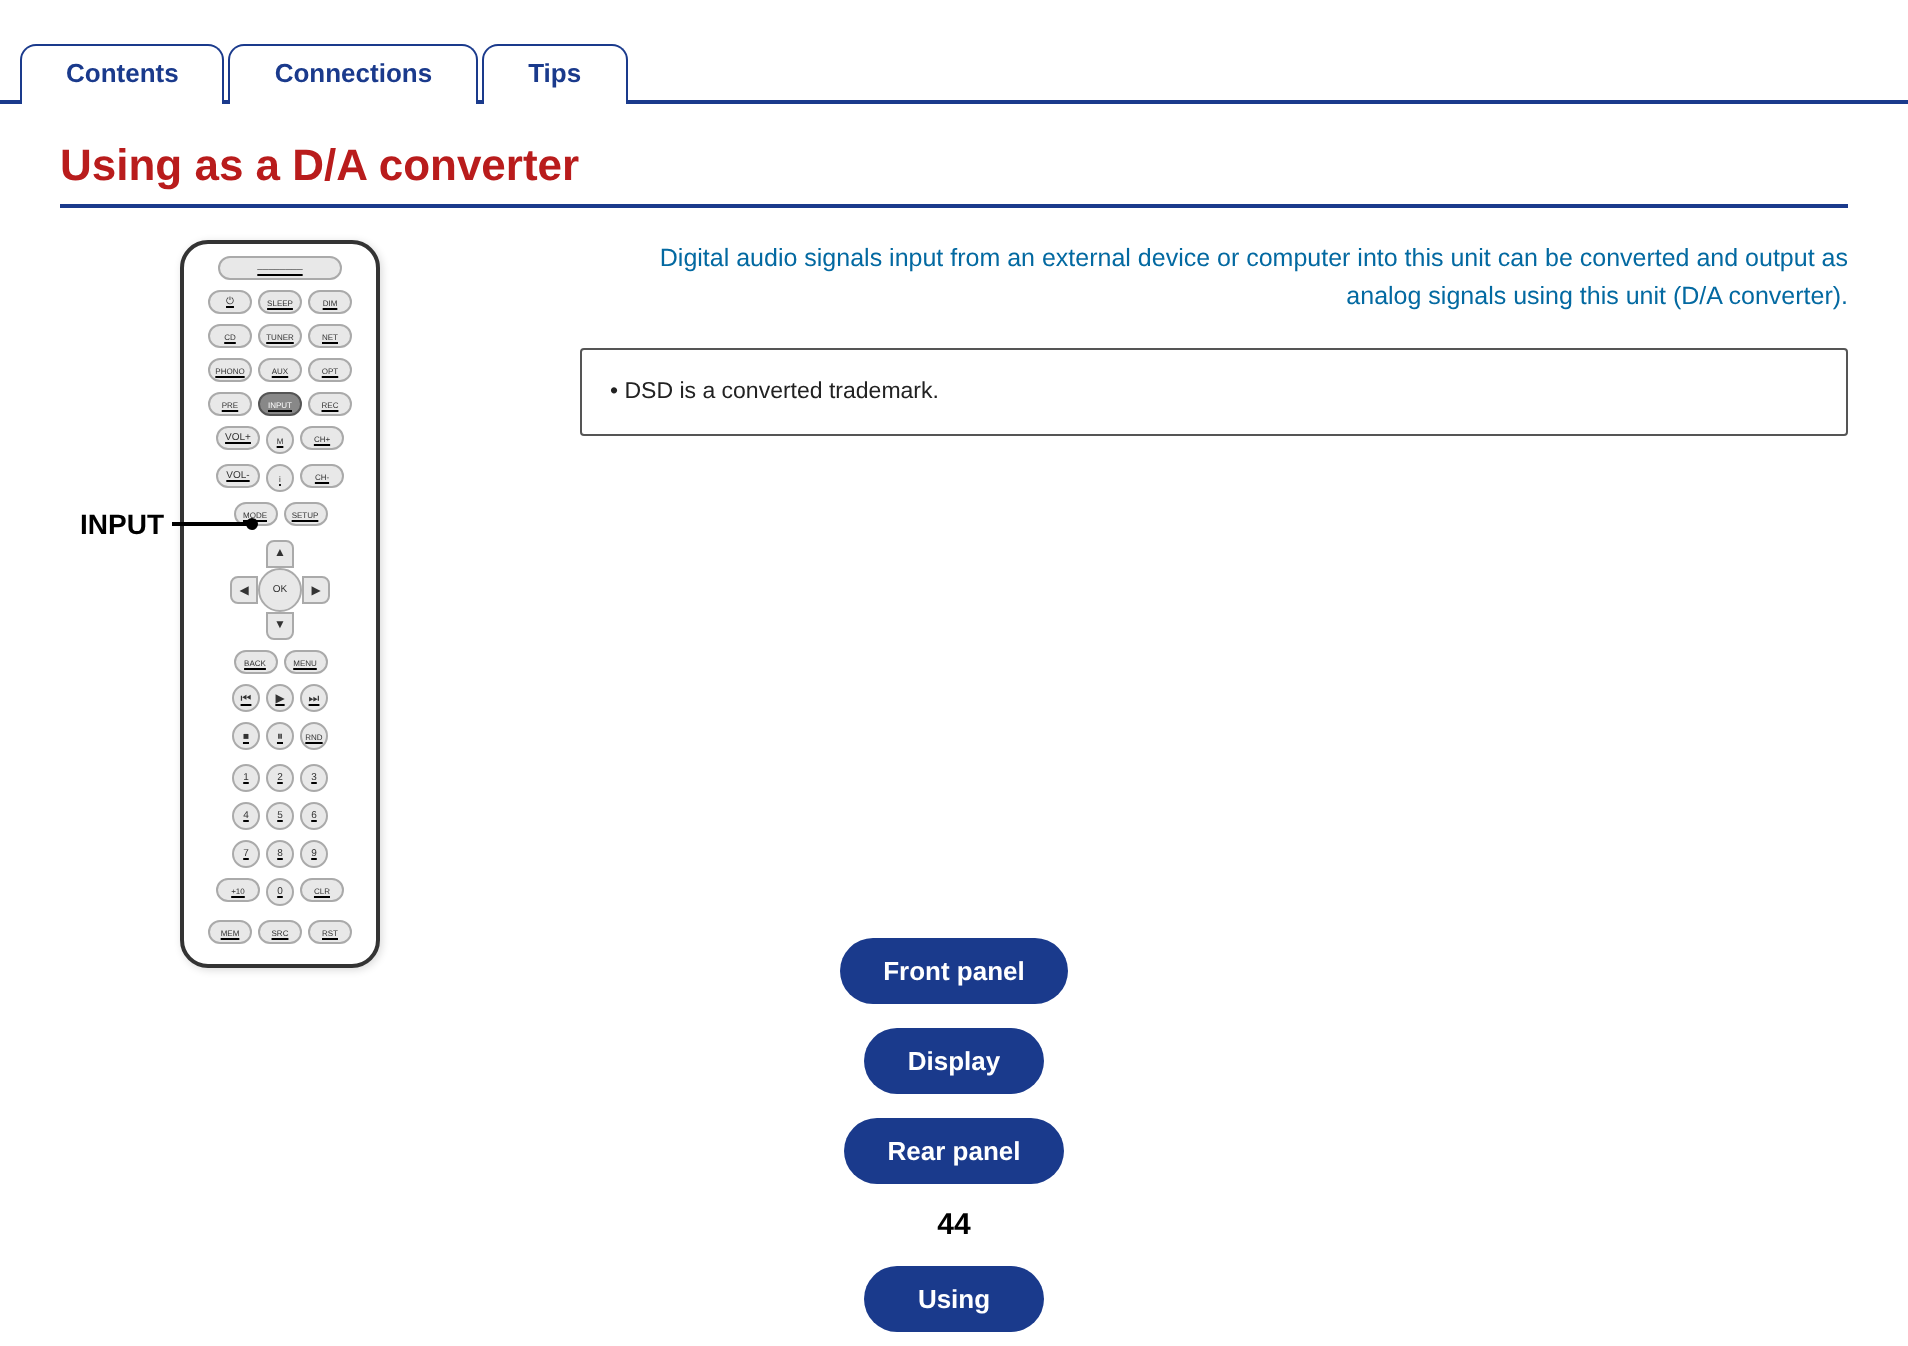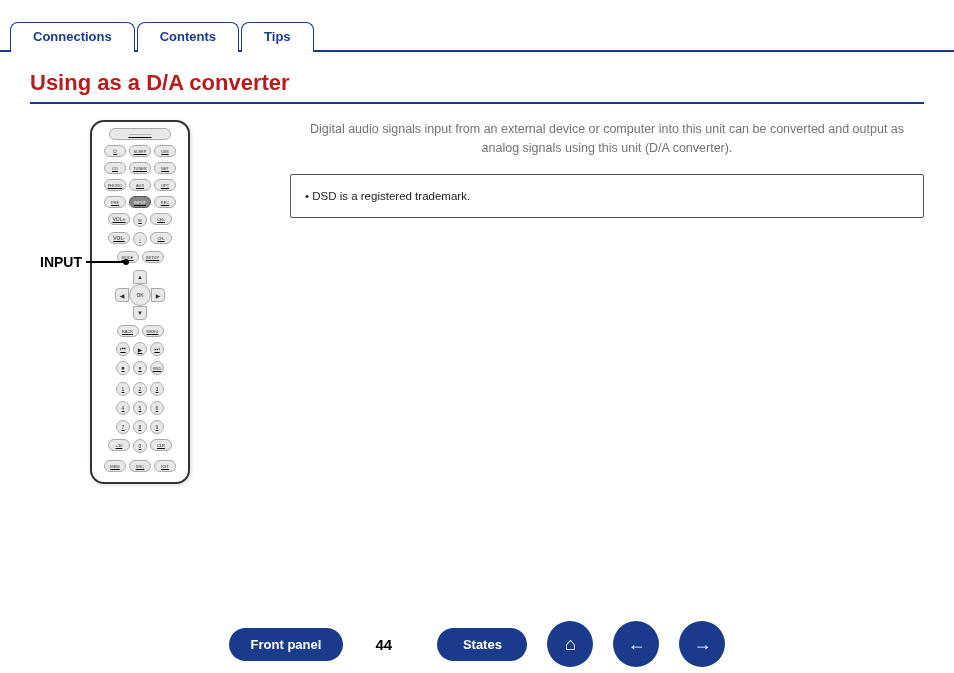--- a/index.html
+++ b/index.html
@@ -106,23 +106,23 @@
     }
 
     
     .right-text {
       flex: 1;
       padding-top: 0;
     }
     .description-text {
       font-size: 12.5px;
       line-height: 1.5;
-      color: #737373;
+      color: #0369a1;
       margin-bottom: 16px;
-      text-align: center;
+      text-align: right;
     }
     .info-box {
       border: 1.5px solid #555;
       border-radius: 2px;
       padding: 12px 14px;
       font-size: 11.5px;
       line-height: 1.6;
       color: #222;
     }
     .info-box p {
@@ -139,20 +139,21 @@
       bottom: 0;
       left: 0;
       right: 0;
       height: 58px;
       background: #fff;
       display: flex;
       align-items: center;
       justify-content: center;
       gap: 12px;
       padding: 0 10px;
+      flex-direction: column;
     }
     .bottom-btn {
       background: #1a3a8c;
       color: #fff;
       font-size: 13px;
       font-weight: bold;
       border: none;
       border-radius: 20px;
       padding: 9px 22px;
       cursor: pointer;
@@ -170,20 +171,21 @@
       display: flex;
       align-items: center;
       justify-content: center;
     }
     .page-number {
       font-size: 15px;
       font-weight: bold;
       color: #000;
       margin: 0 16px;
       min-width: 30px;
+      text-align: center;
     }
 
     
     .remote-body {
       width: 100px;
       background: #fff;
       border: 2px solid #333;
       border-radius: 14px;
       padding: 6px 5px 8px;
       display: flex;
@@ -248,22 +250,22 @@
     .rmt-highlighted {
       background: #888 !important;
       border-color: #555 !important;
       color: #fff !important;
     }
   </style>
 </head>
 <body>
 
 <div class="top-nav">
+  <div class="nav-tab">Contents</div>
   <div class="nav-tab">Connections</div>
-  <div class="nav-tab">Contents</div>
   <div class="nav-tab">Tips</div>
 </div>
 
 <div class="main-content">
   <div class="page-title">Using as a D/A converter</div>
 
   <div class="content-area">
 
     <div class="remote-area">
       <div class="input-label">
@@ -372,27 +374,29 @@
             <div class="rmt-btn rmt-small" style="font-size:4px;">SRC</div>
             <div class="rmt-btn rmt-small" style="font-size:4px;">RST</div>
           </div>
         </div>
       </div>
     </div>
 
     <div class="right-text">
       <p class="description-text">Digital audio signals input from an external device or computer into this unit can be converted and output as analog signals using this unit (D/A converter).</p>
       <div class="info-box">
-        <p>• DSD is a registered trademark.</p>
+        <p>• DSD is a converted trademark.</p>
       </div>
     </div>
 
   </div>
 </div>
 
 <div class="bottom-nav">
   <button class="bottom-btn">Front panel</button>
+  <button class="bottom-btn">Display</button>
+  <button class="bottom-btn">Rear panel</button>
   <span class="page-number">44</span>
-  <button class="bottom-btn">States</button>
+  <button class="bottom-btn">Using</button>
   <button class="bottom-btn icon-btn">⌂</button>
   <button class="bottom-btn icon-btn">←</button>
   <button class="bottom-btn icon-btn">→</button>
 </div>
 
 </body></html>

